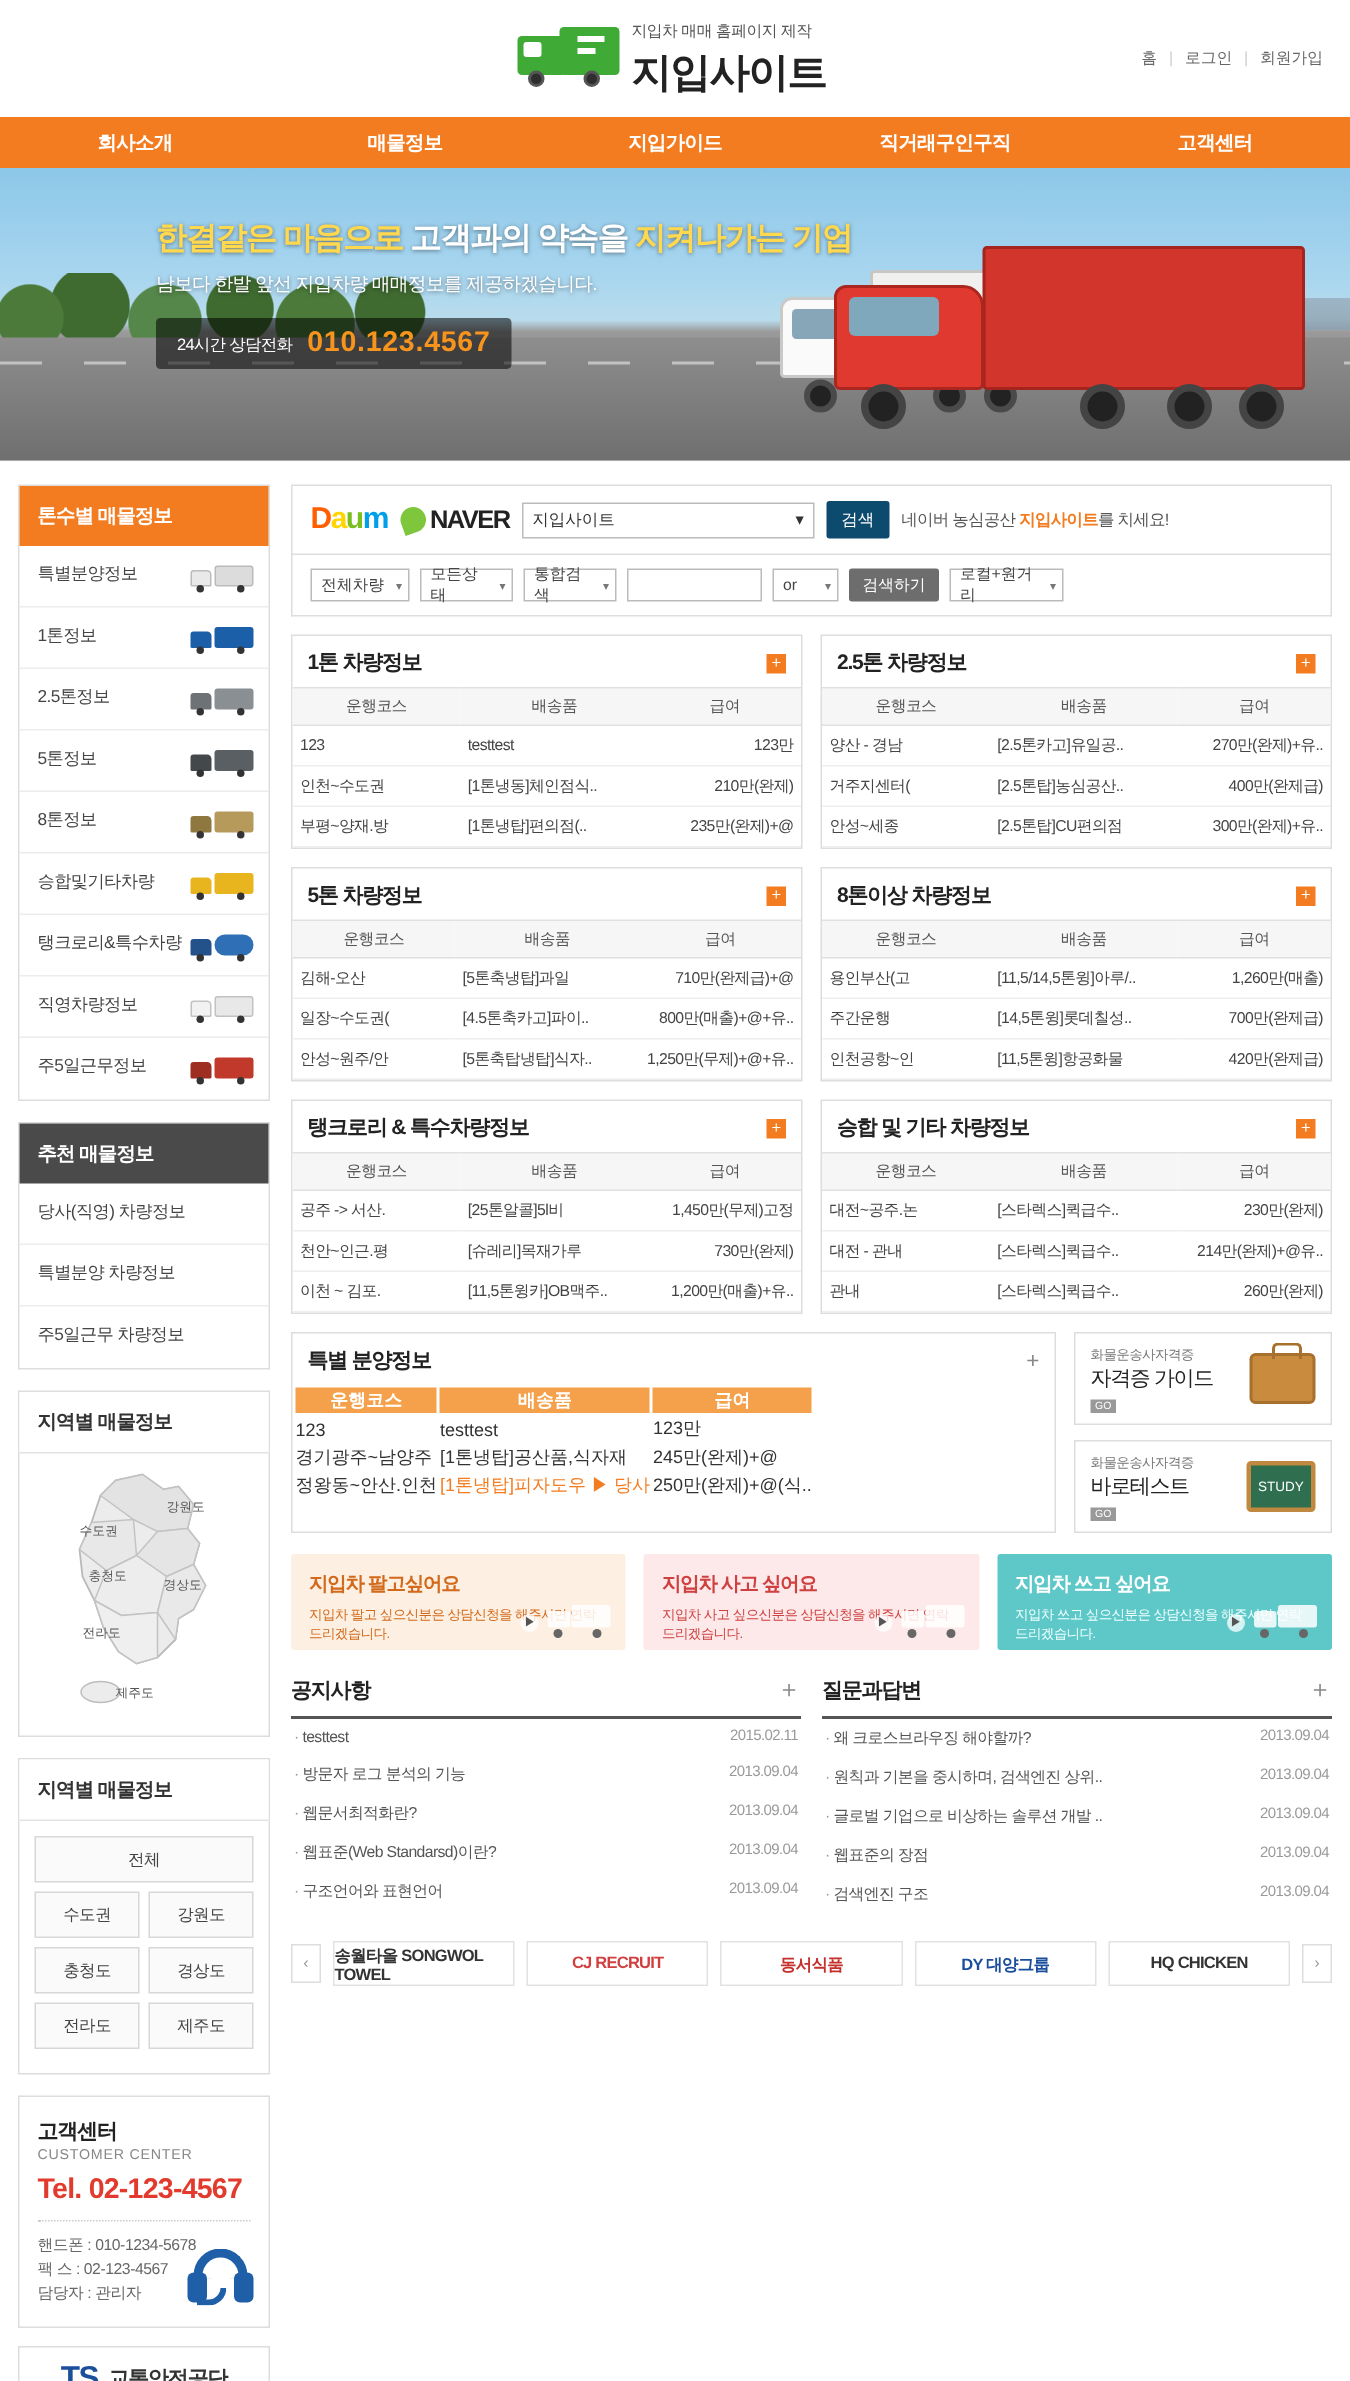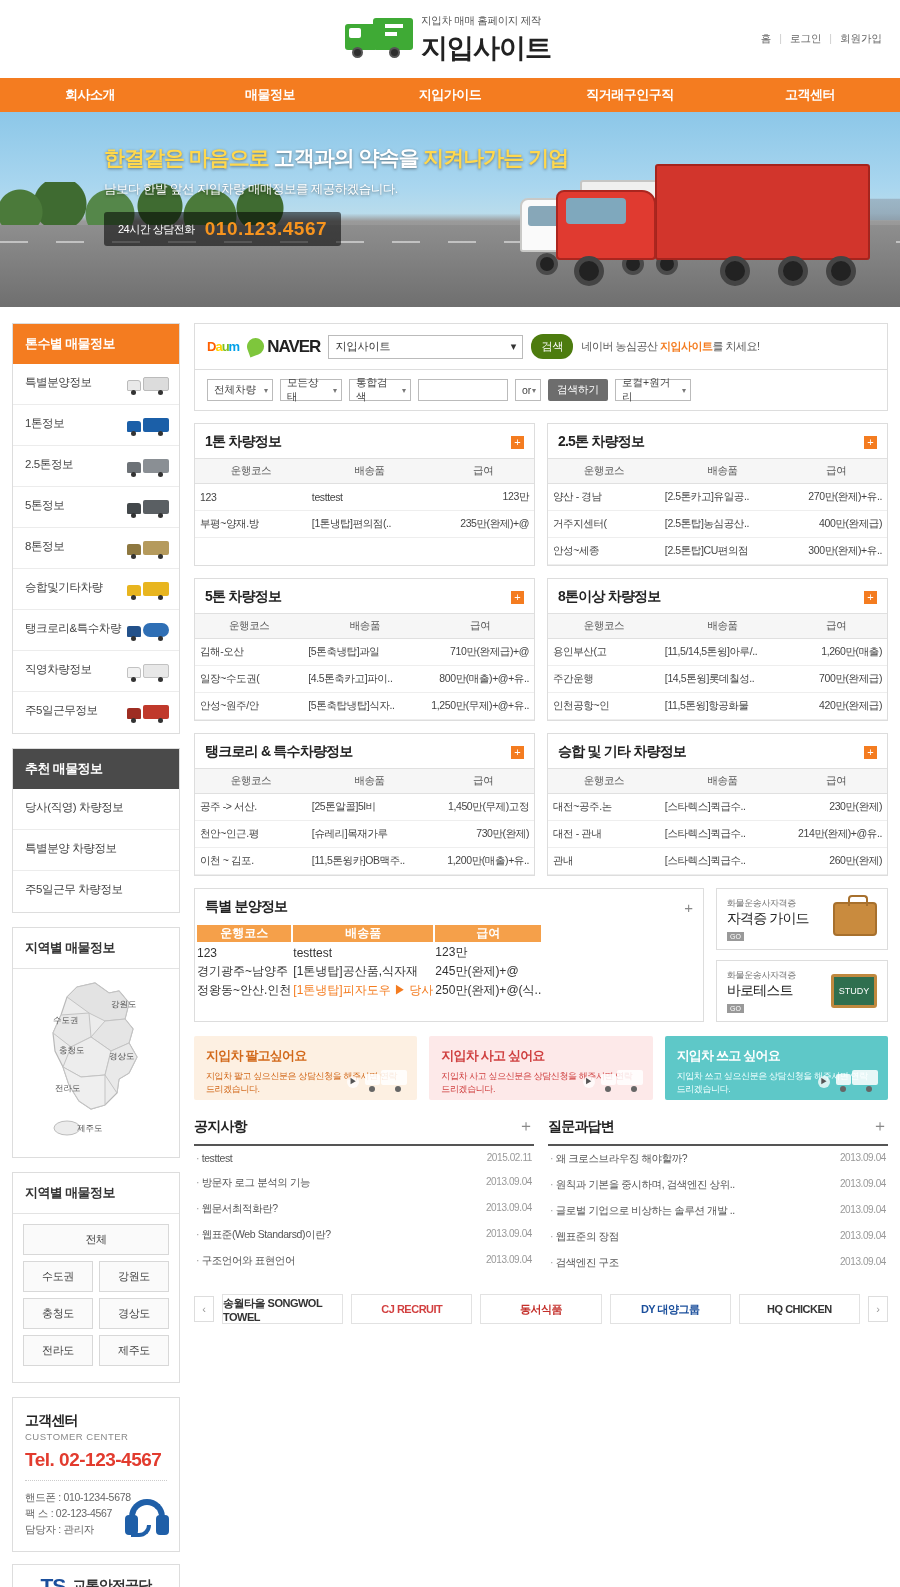--- a/index.html
+++ b/index.html
@@ -121,26 +121,26 @@
   .headset .ear { position:absolute; top:16px; width:13px; height:20px; background:#1f5fa8; border-radius:4px; }
   .headset .ear.l { left:0; } .headset .ear.r { right:0; }
   .headset .mic { position:absolute; left:6px; bottom:2px; width:20px; height:12px; border:4px solid #1f5fa8; border-top:none; border-left:none; border-radius:0 0 12px 0; }
 
   .banner-box { border:1px solid #ddd; height:44px; display:flex; align-items:center; justify-content:center; margin-bottom:10px; gap:7px; }
   .bn-ts { font-size:21px; font-weight:bold; color:#1b4f9c; letter-spacing:-1px; }
   .bn-label { font-size:14px; font-weight:bold; color:#333; letter-spacing:-0.8px; }
 
   
   .search-strip { border:1px solid #ddd; padding:10px 12px; display:flex; align-items:center; gap:8px; }
-  .portal-daum { font-size:13px; font-weight:bold; letter-spacing:-1px;text-align:center; }
+  .portal-daum { font-size:20px; font-weight:bold; letter-spacing:-1px;text-align:center; }
   .portal-daum .d { color:#ff5f00; } .portal-daum .a { color:#ffd400; } .portal-daum .u { color:#7bbf1f; } .portal-daum .m { color:#00a0e9; }
   .portal-naver { display:flex; align-items:center; font-size:17px; font-weight:bold; color:#222; letter-spacing:-1px; }
   .naver-leaf { width:17px; height:17px; background:#7ec63c; border-radius:50% 50% 50% 0; transform:rotate(-20deg); margin-right:3px; }
   .sel-site { flex:0 0 195px; height:24px; border:1px solid #bbb; font-size:11px; padding:0 6px; display:flex; align-items:center; justify-content:space-between; background:#fff; }
-  .btn-green { background:#4d7c0f; color:#fff; border:none; font-size:11px; padding:5px 10px; border-radius:12px; }
+  .btn-green { background:#0c4a6e; color:#fff; border:none; font-size:11px; padding:5px 10px; border-radius:2px; }
   .strip-note { font-size:11px; color:#555; letter-spacing:-0.5px; }
   .strip-note b { color:#f47c20; }
 
   .filter-strip { border:1px solid #ddd; border-top:none; padding:9px 12px; display:flex; align-items:center; gap:7px; }
   .sel { height:22px; border:1px solid #bbb; background:#fff; font-size:10.5px; padding:0 16px 0 6px; display:inline-flex; align-items:center; position:relative; color:#444; }
   .sel:after { content:"▾"; position:absolute; right:4px; font-size:8px; color:#777; }
   .txt { height:22px; border:1px solid #bbb; width:90px; }
   .btn-gray { background:#6d6d6d; color:#fff; border:none; font-size:10.5px; padding:4px 9px; border-radius:2px; }
 
   
@@ -451,21 +451,21 @@
         </span>
         <button class="btn-green">검색</button>
         <span class="strip-note"><span>네이버 농심공산 </span><b>지입사이트</b><span>를 치세요!</span></span>
       </div>
 
       <div class="filter-strip">
         <span class="sel" style="width:66px">전체차량</span>
         <span class="sel" style="width:62px">모든상태</span>
         <span class="sel" style="width:62px">통합검색</span>
         <input class="txt" value="" style="">
-        <span class="sel" style="width:26px">or</span>
+        <span class="sel" style="width:44px">or</span>
         <button class="btn-gray">검색하기</button>
         <span class="sel" style="width:76px">로컬+원거리</span>
       </div>
 
       <div class="grid2">
 
         <div class="card">
           <div class="card-head">
               <h3>1톤 차량정보</h3>
               <span class="plus">+</span>
@@ -474,20 +474,25 @@
             <tbody>
                 <tr>
                   <th class="c1">운행코스</th>
                   <th class="c2">배송품</th>
                   <th class="c3">급여</th>
                 </tr>
             <tr>
                   <td class="c1">123</td>
                   <td class="c2">testtest</td>
                   <td class="c3">123만</td>
+                </tr>
+            <tr>
+                  <td class="c1">인천~수도권</td>
+                  <td class="c2">[1톤냉동]체인점식..</td>
+                  <td class="c3">210만(완제)</td>
                 </tr>
             <tr>
                   <td class="c1">부평~양재.방</td>
                   <td class="c2 orange-t">[1톤냉탑]편의점(..</td>
                   <td class="c3">235만(완제)+@</td>
                 </tr>
           </tbody>
             </table>
         </div>
 

